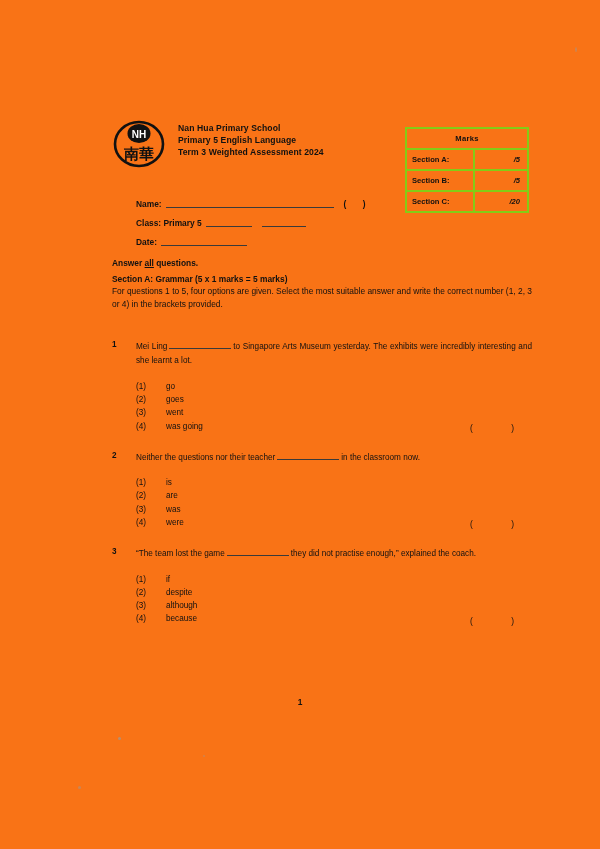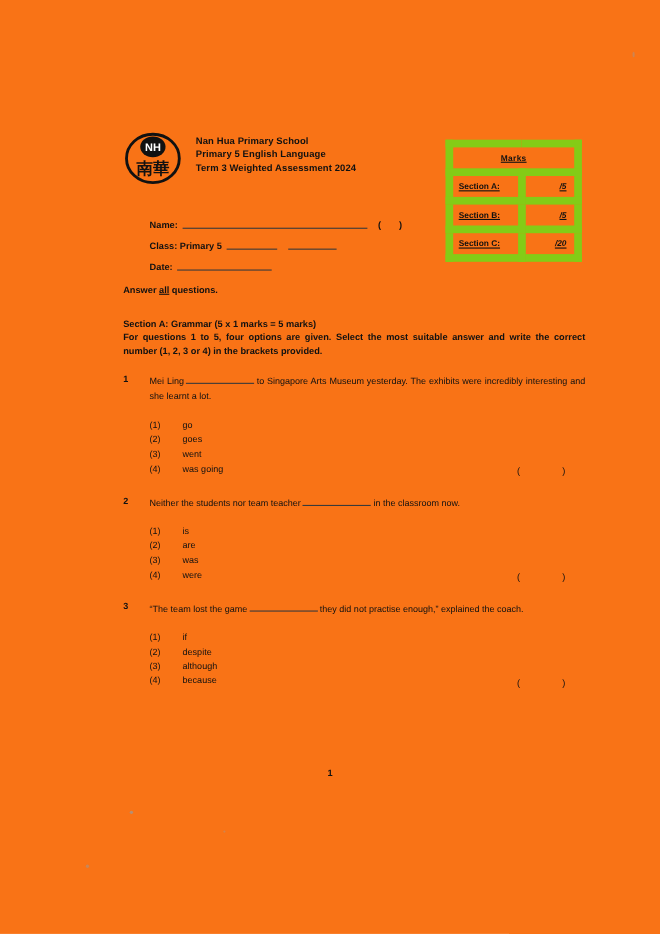--- a/index.html
+++ b/index.html
@@ -52,25 +52,24 @@
     position: absolute;
     left: 405px;
     top: 127px;
     width: 124px;
     border-collapse: collapse;
     font-size: 7.6px;
     font-weight: bold;
     color: #111;
   }
   .marks-table td {
-    border: 7px solid #84cc16;
+    border: 2px solid #84cc16;
     height: 19px;
     padding: 0 5px;
     vertical-align: middle;
-    text-decoration: underline;
   }
   .marks-table .hdr {
     text-align: center;
     letter-spacing: .3px;
   }
   .marks-table .lbl { width: 56%; }
   .marks-table .val {
     text-align: right;
     font-style: italic;
     padding-right: 7px;
@@ -107,25 +106,25 @@
 
   
   .instructions {
     position: absolute;
     left: 112px;
     top: 258px;
     font-size: 8.4px;
     font-weight: bold;
     color: #111;
   }
-  .answer-all { margin-bottom: 21px; }
+  .answer-all { margin-bottom: 6px; }
   .answer-all u { text-decoration: underline; }
   .section-head { margin-bottom: 1px; }
   .section-desc {
-    font-weight: bold;
+    font-weight: normal;
     line-height: 1.5;
     width: 420px;
     text-align: justify;
   }
 
   
   .questions {
     position: absolute;
     left: 112px;
     top: 340px;
@@ -292,21 +291,21 @@
           <span class="opt-num">(4)</span>
           <span class="opt-text">was going</span>
         </div>
         <span class="answer-paren">( )</span>
       </div>
     </div>
 
     <div class="question">
       <div class="q-head">
         <div class="q-num">2</div>
-        <div class="q-stem"><span>Neither the students nor team teacher</span><span class="blank"></span><span>in the classroom now.</span></div>
+        <div class="q-stem"><span>Neither the questions nor their teacher</span><span class="blank"></span><span>in the classroom now.</span></div>
       </div>
       <div class="options">
         <div class="option">
           <span class="opt-num">(1)</span>
           <span class="opt-text">is</span>
         </div>
         <div class="option">
           <span class="opt-num">(2)</span>
           <span class="opt-text">are</span>
         </div>

